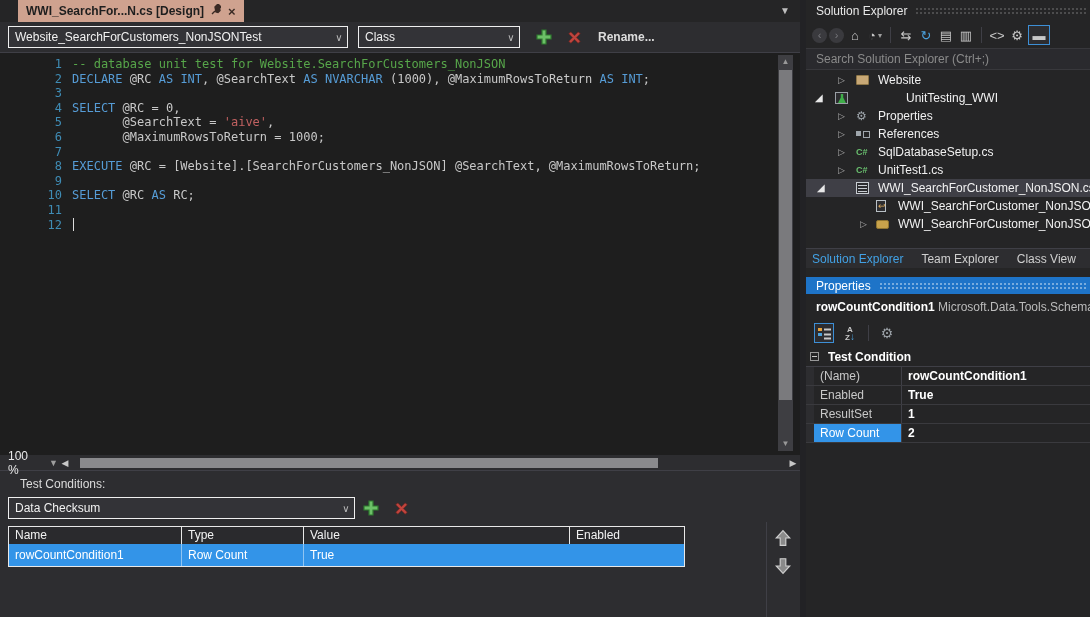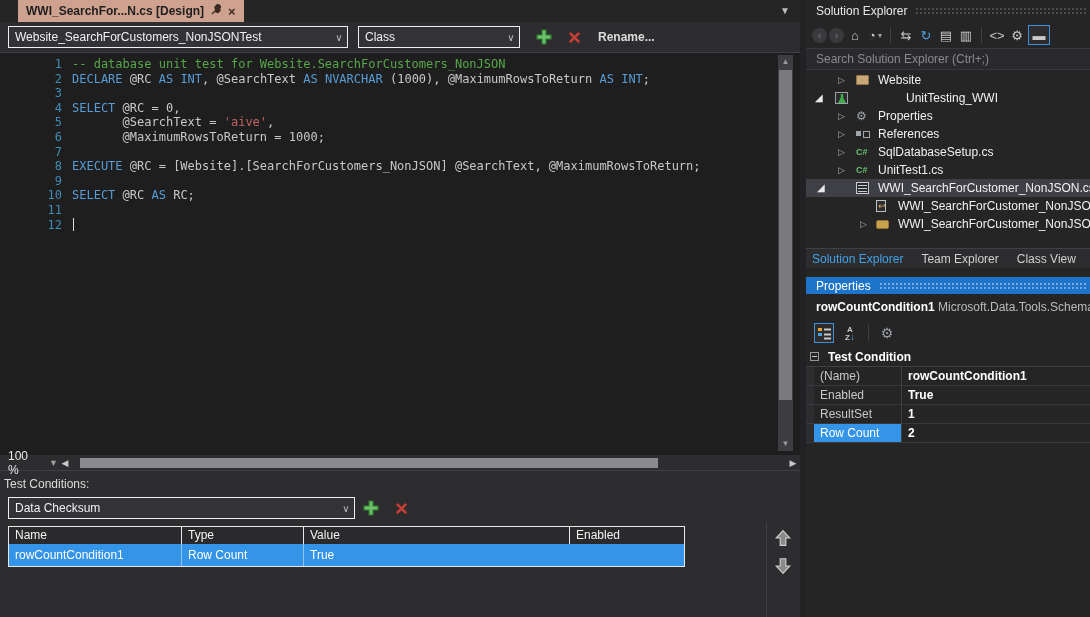--- a/index.html
+++ b/index.html
@@ -50,21 +50,21 @@
   
   .hscroll { position:absolute; left:0; top:455px; width:800px; height:16px; background:#2D2D30;
              border-bottom:1px solid #3F3F46; display:flex; align-items:center; }
   .zoombox { width:58px; padding-left:8px; color:#E8E8E8; display:flex; gap:8px; align-items:center; }
   .zoombox .za { color:#9E9E9E; font-size:9px; }
   .hs-arrow { color:#C8C8C8; font-size:9px; width:14px; text-align:center; }
   .hs-track { position:relative; flex:1; height:12px; margin:0 2px; }
   .hs-thumb { position:absolute; left:6px; top:1px; width:578px; height:10px; background:#8A8A8D; }
 
   
-  .tc-label { position:absolute; left:4px; top:477px; color:#DCDCDC; }
+  .tc-label { position:absolute; left:20px; top:477px; color:#DCDCDC; }
   #combo-condition-type { position:absolute; left:8px; top:497px; width:347px; }
   #add-cond-btn { position:absolute; left:361px; top:498px; }
   #del-cond-btn { position:absolute; left:391px; top:498px; }
 
   .tc-table { position:absolute; left:8px; top:526px; width:677px; border:1px solid #E8E8E8; }
   .tc-hrow { display:flex; height:17px; background:#2A2A2D; color:#F2F2F2; align-items:center; }
   .tc-hcell { padding-left:6px; border-left:1px solid #E8E8E8; height:17px; line-height:17px;
               white-space:nowrap; overflow:hidden; }
   .tc-hcell:first-child { border-left:none; }
   .tc-drow { display:flex; height:22px; background:#3394E8; color:#FFFFFF; align-items:center; }

